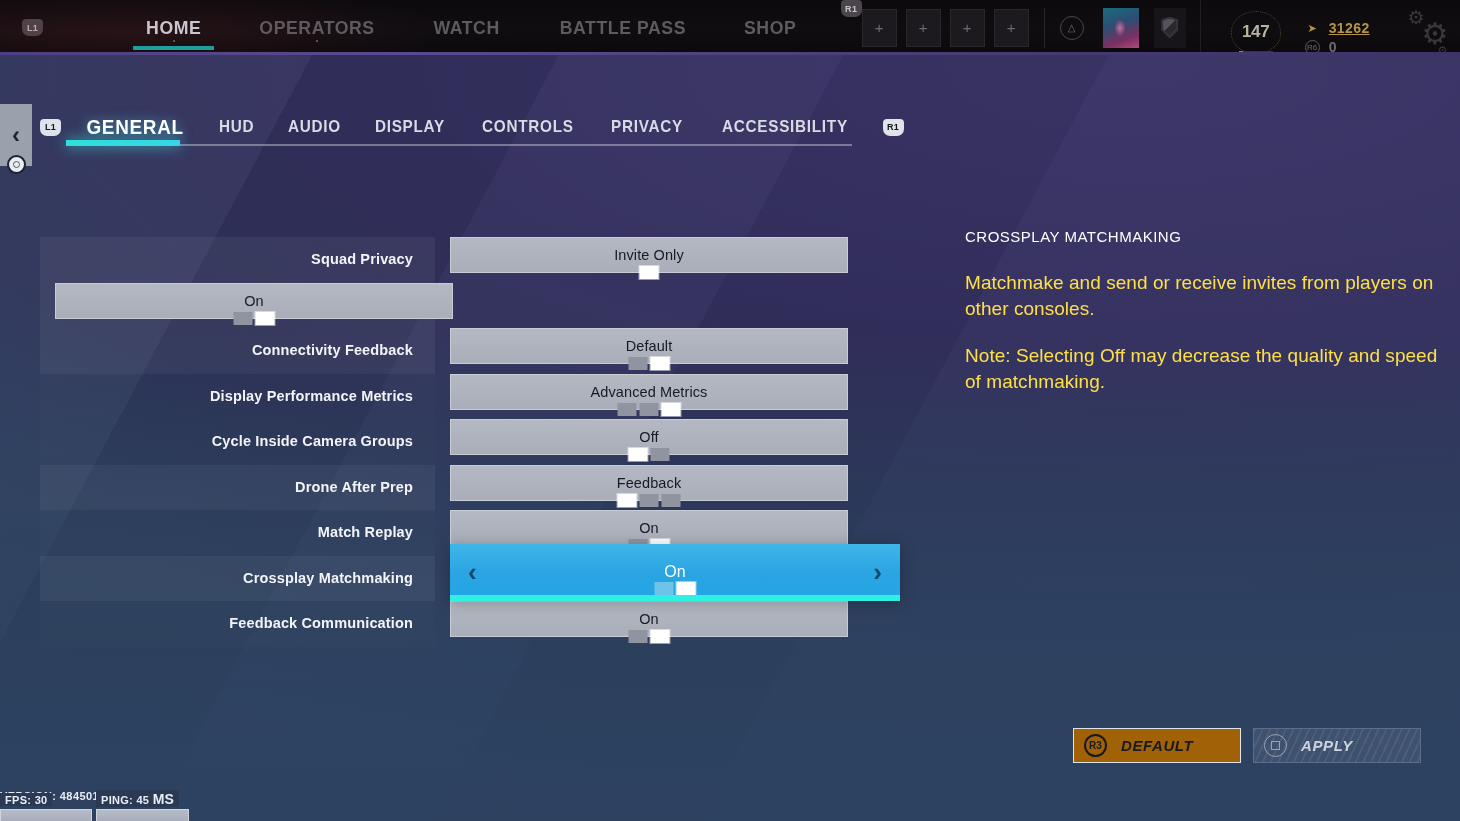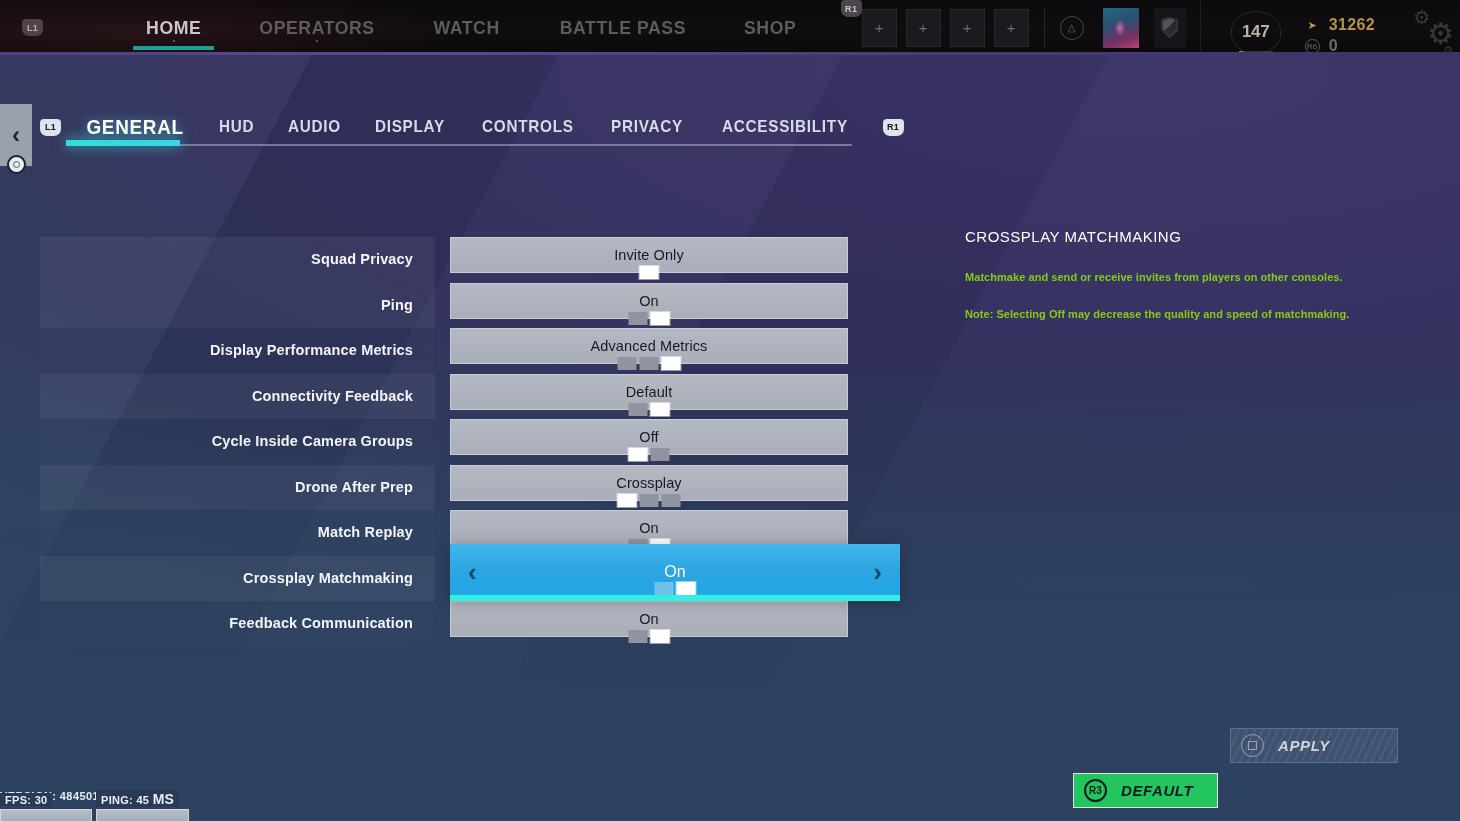--- a/index.html
+++ b/index.html
@@ -118,21 +118,21 @@
   }
   #level-badge .barlet:before{ content:""; position:absolute; left:0; top:0; width:4px; height:3px; background:#8e8573; }
   #currencies { display:flex; flex-direction:column; gap:3px; }
   .currency { display:flex; align-items:center; gap:9px; }
   .cur-icon {
     width:15px; height:15px; display:flex; align-items:center; justify-content:center;
     font-size:11px;
   }
   .cur-icon.renown { color:#b59449; }
   .cur-icon.credit { color:#6d6a70; border:1.2px solid #5d5a60; border-radius:50%; font-size:8px; }
-  .cur-val { font-size:16px; font-weight:bold; letter-spacing:.4px; }
+  .cur-val { font-size:14px; font-weight:bold; letter-spacing:.4px;text-decoration:underline; }
   .cur-val.renown { color:#b59449; }
   .cur-val.credit { color:#6d6a70; }
   #gear-zone { width:84px; height:55px; position:relative; }
   .gear { position:absolute; color:#3a363c; }
   .gear.small { left:16px; top:6px; font-size:19px; }
   .gear.big { left:30px; top:16px; font-size:30px; }
   .gear.tiny { left:46px; top:44px; font-size:11px; }
 
   
   #back-tab {
@@ -221,34 +221,34 @@
   .chev.left { left:18px; }
   .chev.right { right:18px; }
 
   
   #desc { position:absolute; left:965px; top:228px; width:480px; }
   #desc .desc-title {
     color:#ffffff; font-size:15px; font-weight:normal; letter-spacing:.5px;
     margin-bottom:25px;
   }
   #desc .desc-body {
-    color:#84cc16; font-size:11px; font-weight:bold; line-height:1.35;
+    color:#fde047; font-size:19px; font-weight:normal; line-height:1.35;
     letter-spacing:.05px; margin-bottom:22px;
   }
 
   
   #btn-row { position:absolute; left:1073px; top:728px; display:flex; gap:12px; }
   .gbtn {
     height:35px; display:flex; align-items:center; gap:14px;
     padding:0 16px 0 10px; position:relative; overflow:hidden;
   }
   .gbtn .blabel {
     font-size:15px; font-style:italic; font-weight:bold; letter-spacing:.6px;
   }
-  #btn-default { width:145px; background:#22c55e; border:1px solid #dfe3ea;margin-top:45px; }
+  #btn-default { width:168px; background:#a16207; border:1px solid #dfe3ea; }
   #btn-default .blabel { color:#151a24; }
   #btn-apply { width:168px; background:rgba(80,96,126,.5); border:1px solid rgba(150,165,190,.35); }
   #btn-apply .blabel { color:#cdd3de; }
   #btn-apply:before {
     content:""; position:absolute; inset:0;
     background:repeating-linear-gradient(115deg, rgba(255,255,255,.07) 0 2px, rgba(0,0,0,0) 2px 7px);
   }
   .pad-icon {
     width:23px; height:23px; border-radius:50%;
     display:flex; align-items:center; justify-content:center; flex:none; z-index:2;
@@ -377,68 +377,67 @@
       <div class="label">Squad Privacy</div>
       <div class="valbox">
         <span class="valtext">Invite Only</span>
         <div class="pips">
           <span class="pip on"></span>
         </div>
       </div>
     </div>
     <div class="srow">
       <div class="rowbg"></div>
-      <div class="label">Ping</div>
       <div class="valbox">
         <span class="valtext">On</span>
         <div class="pips">
           <span class="pip"></span>
           <span class="pip on"></span>
         </div>
       </div>
     </div>
+    <div class="srow">
+      <div class="rowbg"></div>
+      <div class="label">Connectivity Feedback</div>
+      <div class="valbox">
+        <span class="valtext">Default</span>
+        <div class="pips">
+          <span class="pip"></span>
+          <span class="pip on"></span>
+        </div>
+      </div>
+    </div>
     <div class="srow alt">
       <div class="rowbg"></div>
       <div class="label">Display Performance Metrics</div>
       <div class="valbox">
         <span class="valtext">Advanced Metrics</span>
         <div class="pips">
           <span class="pip"></span>
           <span class="pip"></span>
           <span class="pip on"></span>
         </div>
       </div>
     </div>
+    <div class="srow alt">
+      <div class="rowbg"></div>
+      <div class="label">Cycle Inside Camera Groups</div>
+      <div class="valbox">
+        <span class="valtext">Off</span>
+        <div class="pips">
+          <span class="pip on"></span>
+          <span class="pip"></span>
+        </div>
+      </div>
+    </div>
     <div class="srow">
       <div class="rowbg"></div>
-      <div class="label">Connectivity Feedback</div>
-      <div class="valbox">
-        <span class="valtext">Default</span>
-        <div class="pips">
-          <span class="pip"></span>
-          <span class="pip on"></span>
-        </div>
-      </div>
-    </div>
-    <div class="srow alt">
-      <div class="rowbg"></div>
-      <div class="label">Cycle Inside Camera Groups</div>
-      <div class="valbox">
-        <span class="valtext">Off</span>
-        <div class="pips">
-          <span class="pip on"></span>
-          <span class="pip"></span>
-        </div>
-      </div>
-    </div>
-    <div class="srow">
-      <div class="rowbg"></div>
       <div class="label">Drone After Prep</div>
       <div class="valbox">
-        <span class="valtext">Crossplay</span>
+        <span class="valtext">Feedback</span>
         <div class="pips">
           <span class="pip on"></span>
           <span class="pip"></span>
           <span class="pip"></span>
         </div>
       </div>
     </div>
     <div class="srow alt">
       <div class="rowbg"></div>
       <div class="label">Match Replay</div>

